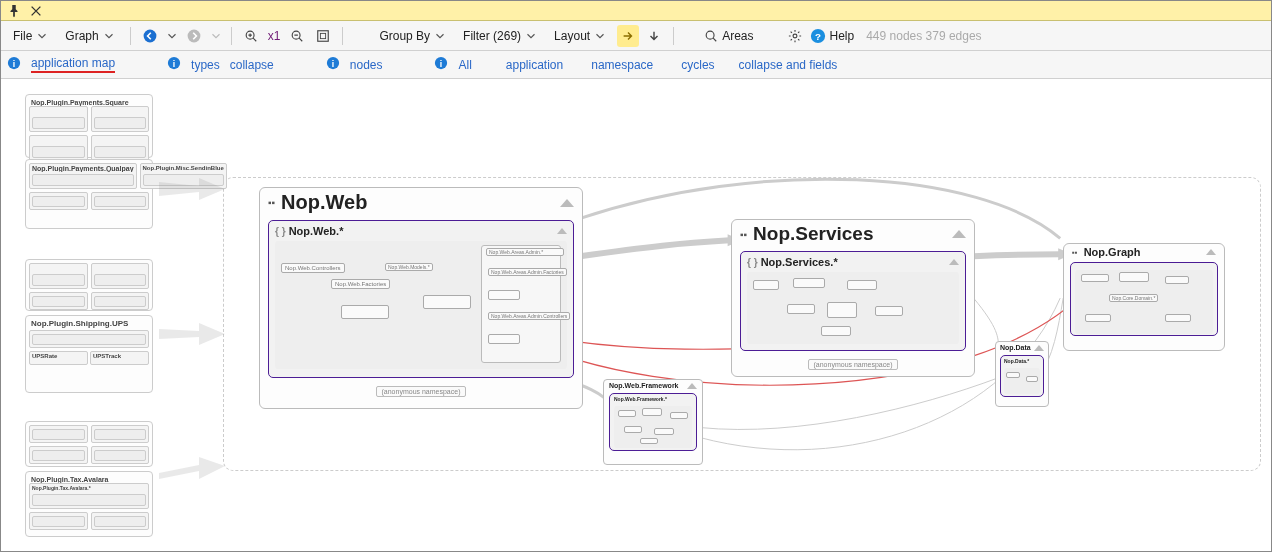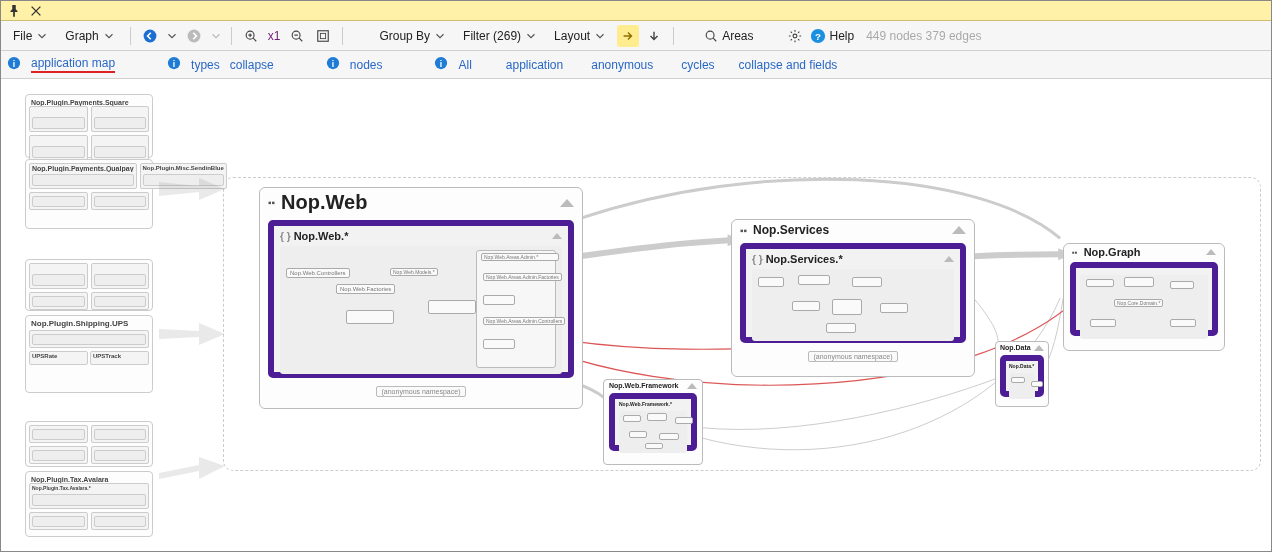--- a/index.html
+++ b/index.html
@@ -94,21 +94,21 @@
   }
   .node-title-row .t-left { display:flex; align-items:center; gap:6px; }
   .node-title-row .pkg-icon { font-size:10px; color:#555; }
   .node-collapse {
     width:0; height:0;
     border-left:7px solid transparent;
     border-right:7px solid transparent;
     border-bottom:8px solid #bbb;
   }
   .sub-node {
-    border:6px solid #4c1d95;
+    border:1px solid #4c1d95;
     background:#f2f2f2;
     border-radius:5px;
     margin:4px 8px 8px 8px;
     padding:4px 6px 6px 6px;
     position:relative;
   }
   .sub-node .sub-title { display:flex; align-items:center; justify-content:space-between; font-size:11px; font-weight:600; }
   .sub-collapse {
     width:0; height:0;
     border-left:5px solid transparent;
@@ -371,21 +371,21 @@
     <span class="info-icon">
       <svg class="ico" viewBox="0 0 16 16">
           <circle cx="8" cy="8" r="7" fill="#1e7bd6"></circle>
           <text x="8" y="12" text-anchor="middle" fill="#fff" font-size="10" font-weight="bold">i</text>
         </svg>
     </span>
     <a>All</a>
     <span style="width:14px;"></span>
     <a>application</a>
     <span style="width:8px;"></span>
-    <a>anonymous</a>
+    <a>namespace</a>
     <span style="width:8px;"></span>
     <a>cycles</a>
     <span style="width:4px;"></span>
     <a>collapse and fields</a>
   </div>
 </div>
 
 <div class="canvas">
 
   <div class="dashed-cluster" style="left:222px; top:98px; width:1038px; height:294px;"></div>
@@ -569,21 +569,21 @@
         </div>
       </div>
     </div>
     <span class="anon-ns-chip">(anonymous namespace)</span>
   </div>
 
   <div class="node" style="left:730px; top:140px; width:244px; height:158px;">
     <div class="node-title-row">
       <div class="t-left">
         <span class="pkg-icon">▪▪</span>
-        <span style="font-size:12px;">Nop.Services</span>
+        <span style="font-size:19px;">Nop.Services</span>
       </div>
       <div class="node-collapse"></div>
     </div>
     <div class="sub-node" style="height:100px;">
       <div class="sub-title">
         <span><span style="color:#888;font-size:10px;">{ }</span> <span>Nop.Services.*</span></span>
         <div class="sub-collapse"></div>
       </div>
       <div class="inner-blob" style="height:72px;">
         <div class="chip chip-sm" style="left:6px; top:8px; width:26px; height:10px;"></div>

